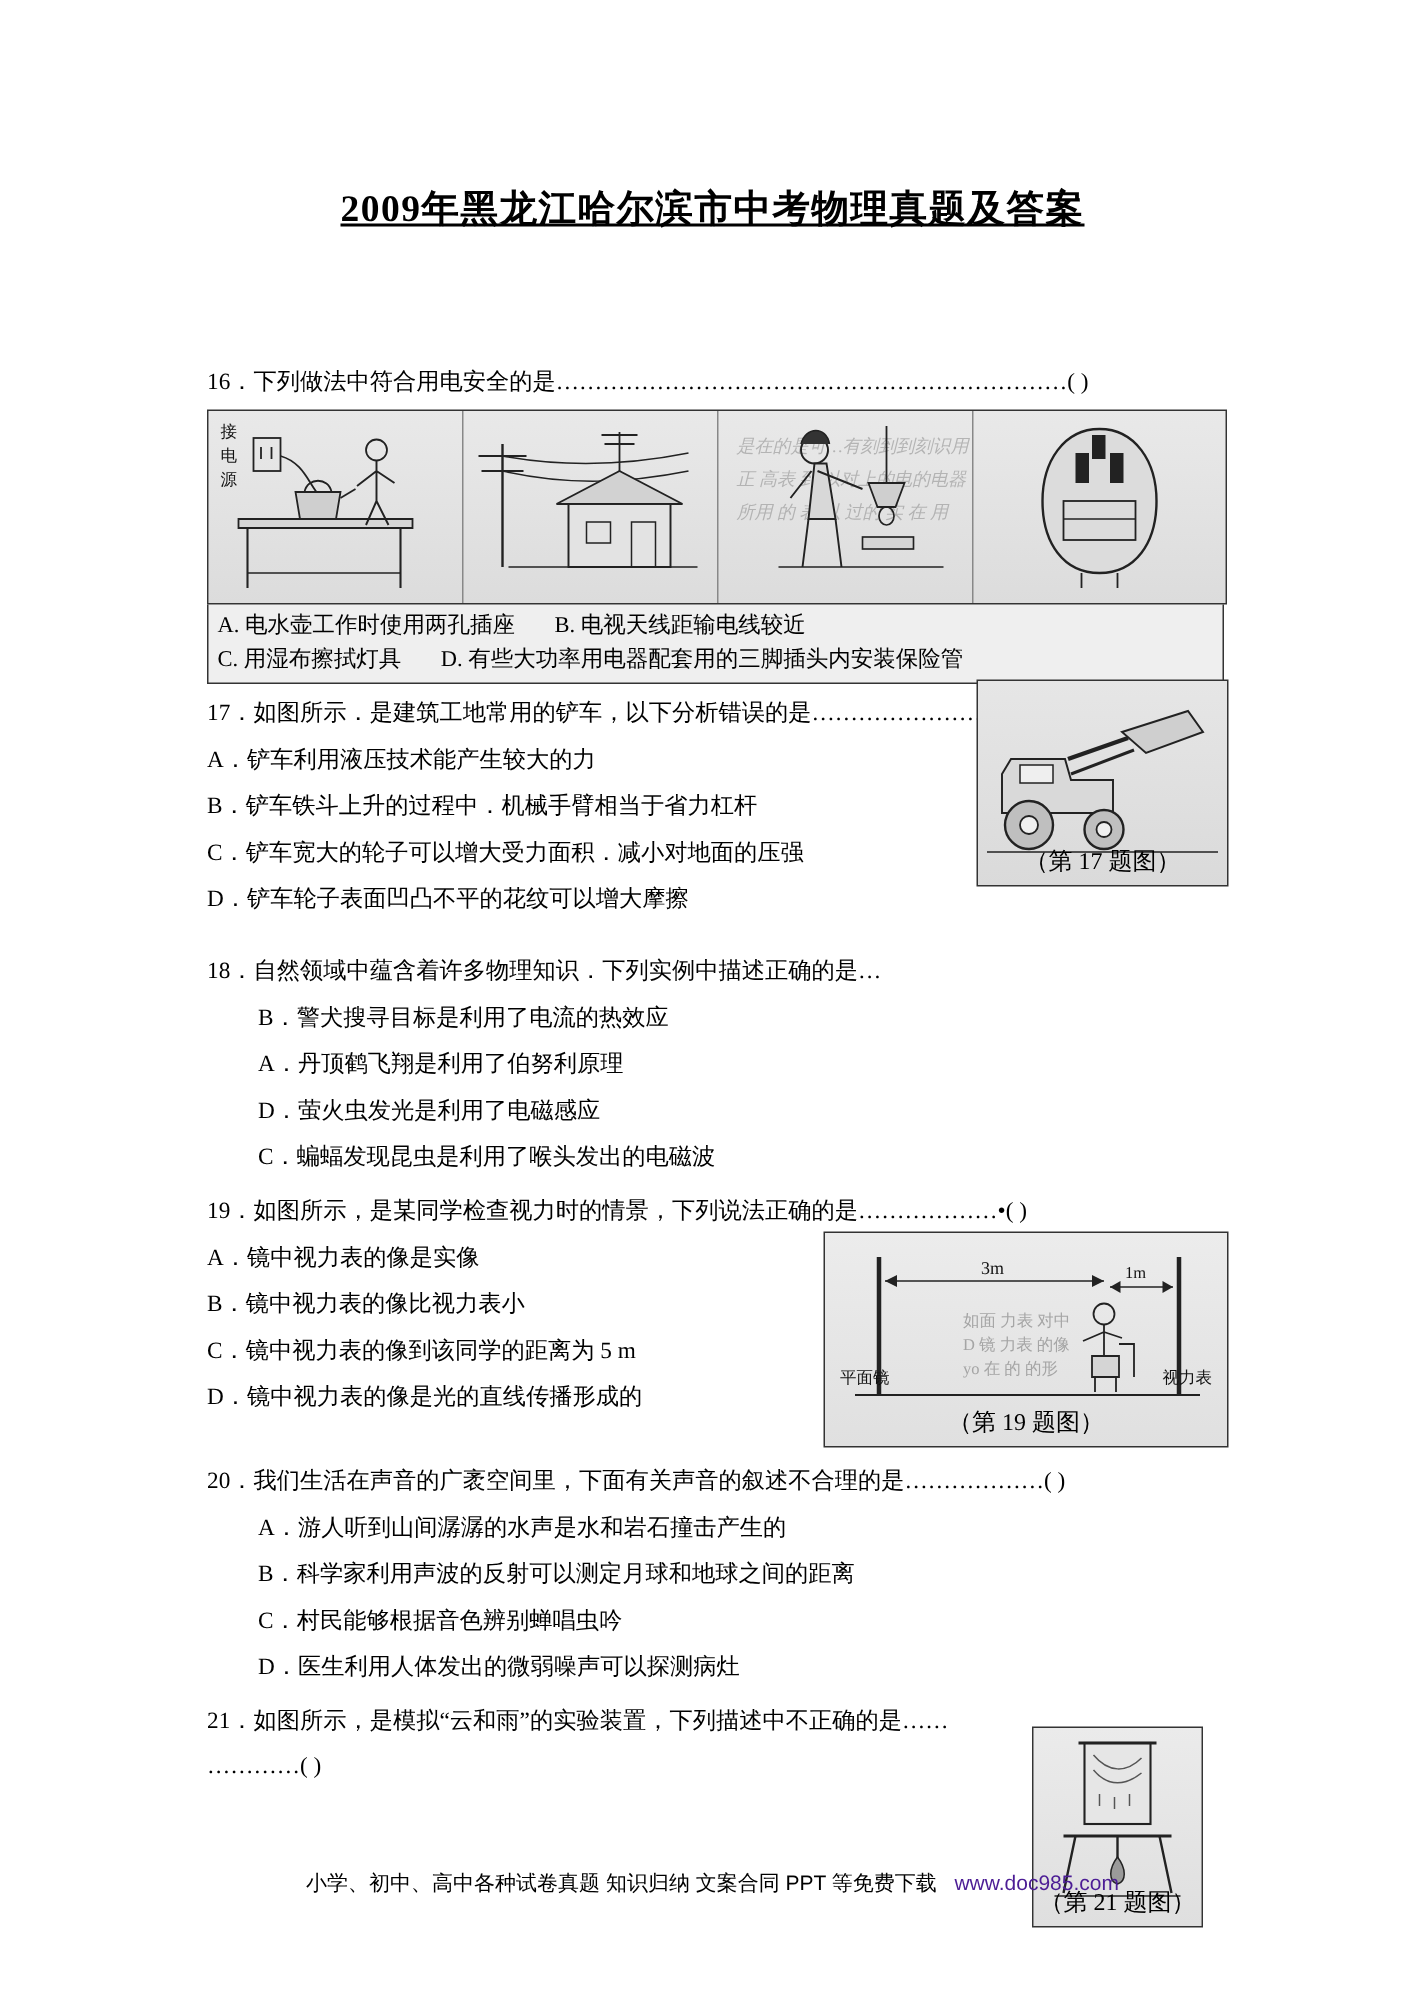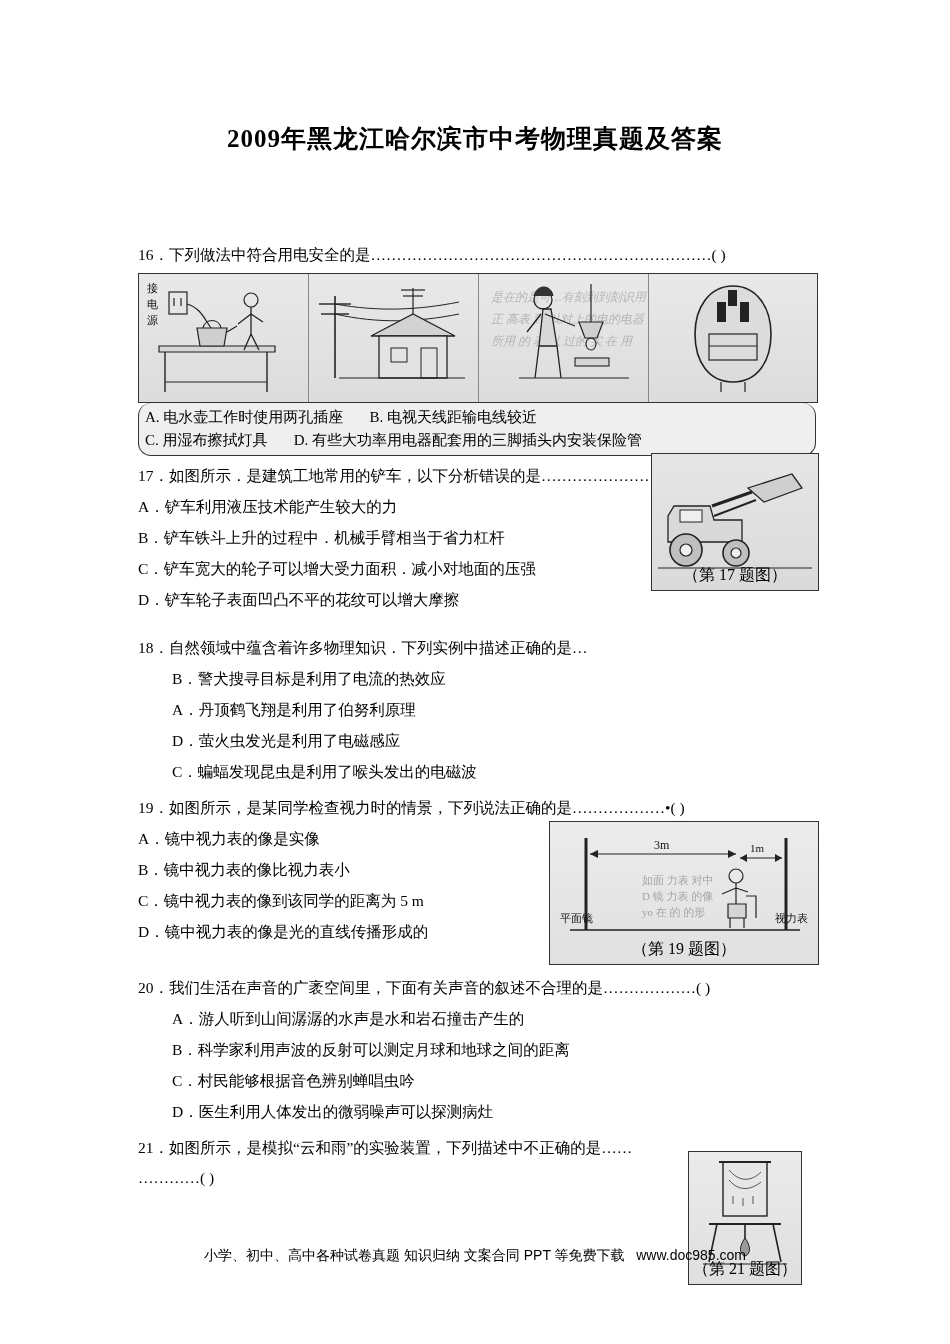--- a/index.html
+++ b/index.html
@@ -22,20 +22,21 @@
   .title {
     position: absolute;
     top: 122px;
     left: 0;
     width: 950px;
     text-align: center;
     font-size: 25px;
     font-weight: bold;
     letter-spacing: 1px;
     font-family: "Liberation Serif", "DejaVu Serif", serif;
+    text-decoration: underline;
   }
   .content {
     position: absolute;
     left: 138px;
     top: 243px;
     width: 680px;
     font-size: 15.5px;
     line-height: 1.55;
   }
   .q {
@@ -103,21 +104,20 @@
   .opts16 {
     width: 678px;
     border-left: 1px solid #333;
     border-right: 1px solid #333;
     border-bottom: 1px solid #333;
     background: #efefef;
     font-size: 15px;
     padding: 3px 6px 4px 6px;
     box-sizing: border-box;
     line-height: 1.5;
-    border-radius: 13px;
   }
 
   
   .fig17 {
     position: absolute;
     right: -1px;
     top: 210px;
     width: 166px;
     height: 136px;
     background: linear-gradient(180deg,#e6e6e6,#dadada);
@@ -152,21 +152,21 @@
 
   .footer {
     position: absolute;
     left: 0;
     top: 1247px;
     width: 950px;
     text-align: center;
     font-size: 14px;
     font-family: "Liberation Sans", sans-serif;
   }
-  .footer .url { color: #000000; }
+  .footer .url { color: #4c1d95; }
 
   svg { display: block; }
 </style>
 </head>
 <body>
 
 <div class="page">
 
   <div class="title">2009年黑龙江哈尔滨市中考物理真题及答案</div>
 

